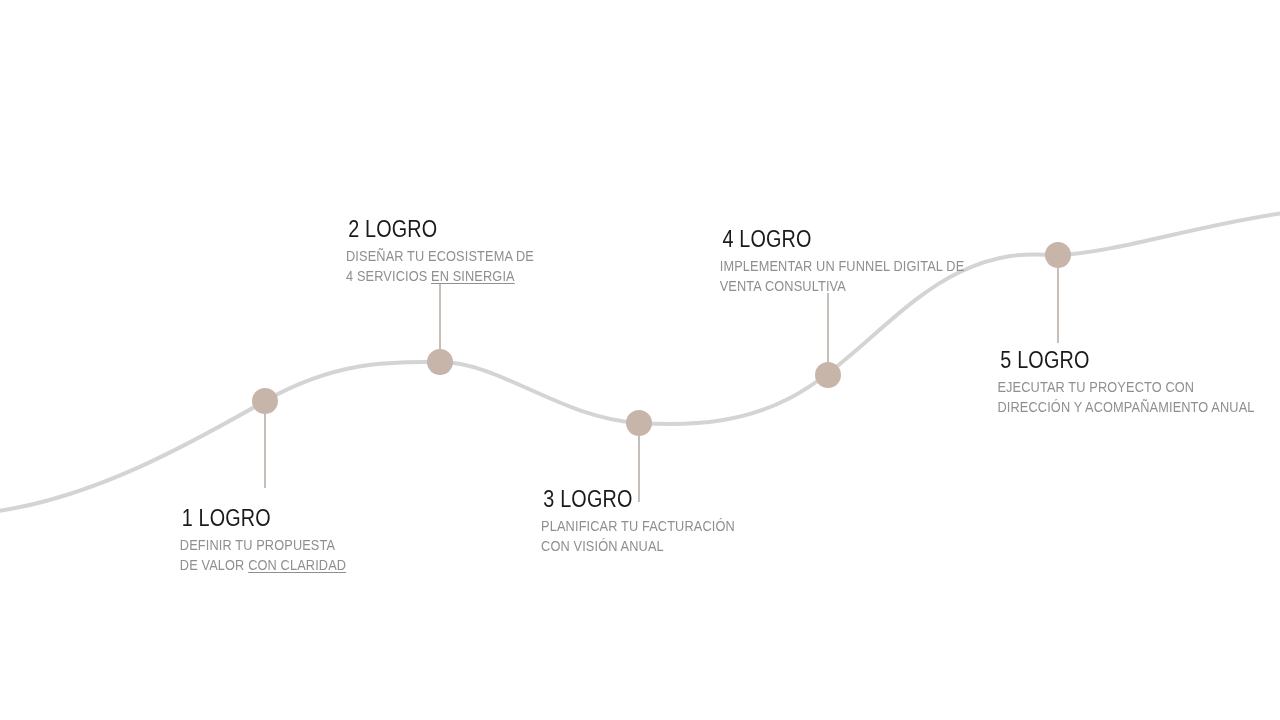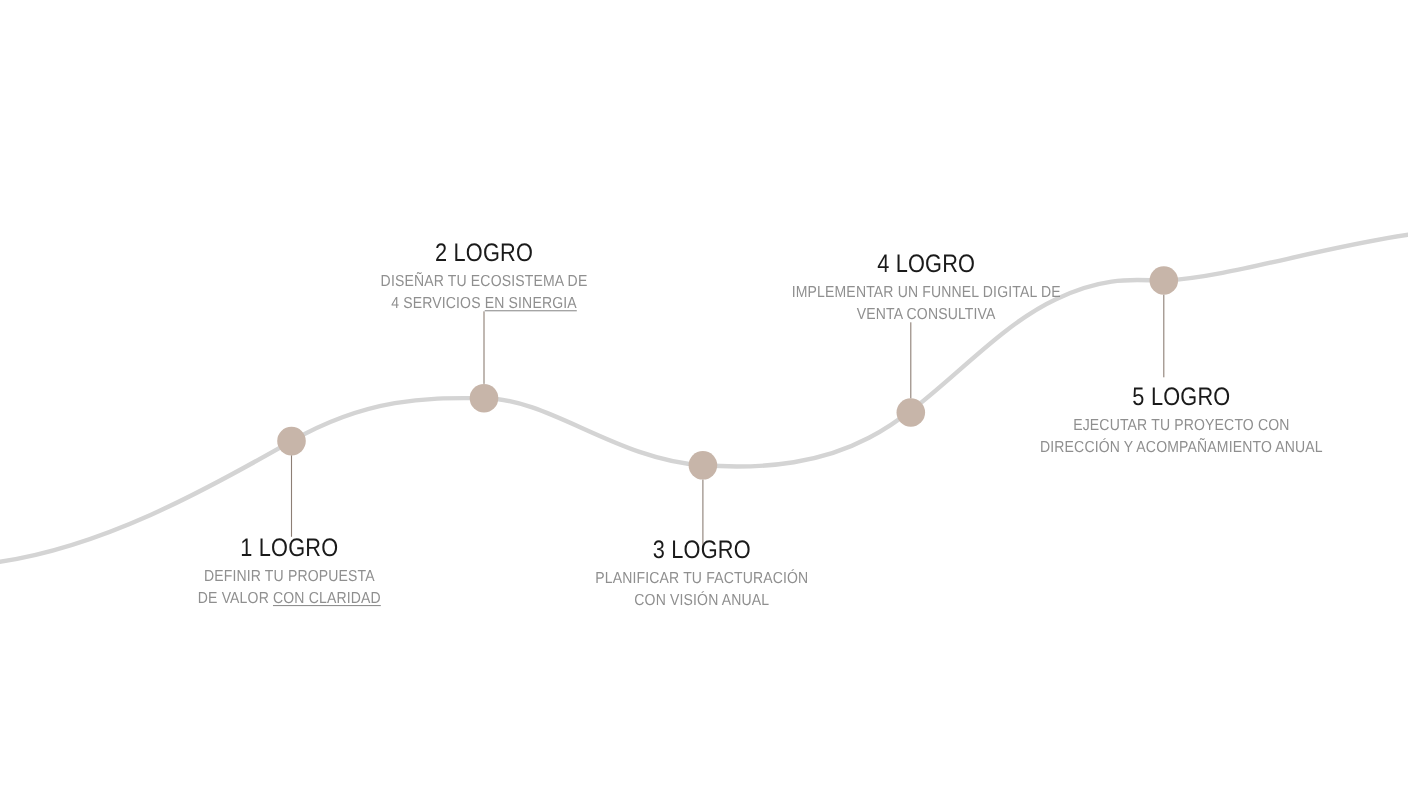--- a/index.html
+++ b/index.html
@@ -33,21 +33,21 @@
     transform: translate(-50%, -50%);
   }
   .stem {
     position: absolute;
     width: 1px;
     background: #8d7f75;
     transform: translateX(-50%);
   }
   .label {
     position: absolute;
-    text-align: center;
+    text-align: left;
     transform: translateX(-50%);
     white-space: nowrap;
     line-height: 1.0;
   }
   .label .title {
     display: block;
     font-family: "Liberation Sans Narrow", "Liberation Sans", sans-serif;
     font-size: 23px;
     font-weight: 400;
     color: #1a1a1a;
@@ -75,21 +75,21 @@
 
 <div id="stage">
 
   <svg id="curve-layer" viewBox="0 0 1280 720" preserveAspectRatio="none" aria-hidden="true">
     <path id="curve-path" fill="none" stroke="#d4d4d4" stroke-width="4" stroke-linecap="round" d="M -10 512 C 90 500 190 444 265 401 C 340 358 400 362 440 362 C 500 362 560 418 639 423 C 700 427 748 420 790 398 C 850 367 900 300 960 272 C 1010 248 1040 256 1059 255 C 1120 252 1200 224 1290 212"></path>
   </svg>
 
   <div id="nodes">
       <div class="node" style="left: 265px; top: 401px; background: rgb(199, 181, 169);"></div>
       <div class="stem" style="left: 265px; top: 414px; height: 74px; background: rgb(141, 127, 117);"></div>
-      <div class="label" style="left: 263px; top: 486px;">
+      <div class="label" style="left: 263px; top: 507px;">
         <span class="title" style="color: rgb(26, 26, 26);">1 LOGRO</span>
         <span class="sub" style="color: rgb(143, 143, 143);">DEFINIR TU PROPUESTA</span>
         <span class="sub" style="color: rgb(143, 143, 143);">DE VALOR <span class="u">CON CLARIDAD</span></span>
       </div>
       <div class="node" style="left: 440px; top: 362px; background: rgb(199, 181, 169);"></div>
       <div class="stem" style="left: 440px; top: 283px; height: 66px; background: rgb(141, 127, 117);"></div>
       <div class="label" style="left: 440px; top: 218px;">
         <span class="title" style="color: rgb(26, 26, 26);">2 LOGRO</span>
         <span class="sub" style="color: rgb(143, 143, 143);">DISEÑAR TU ECOSISTEMA DE</span>
         <span class="sub" style="color: rgb(143, 143, 143);">4 SERVICIOS <span class="u">EN SINERGIA</span></span>
@@ -103,20 +103,20 @@
       </div>
       <div class="node" style="left: 828px; top: 375px; background: rgb(199, 181, 169);"></div>
       <div class="stem" style="left: 828px; top: 293px; height: 69px; background: rgb(141, 127, 117);"></div>
       <div class="label" style="left: 842px; top: 228px;">
         <span class="title" style="color: rgb(26, 26, 26);">4 LOGRO</span>
         <span class="sub" style="color: rgb(143, 143, 143);">IMPLEMENTAR UN FUNNEL DIGITAL DE</span>
         <span class="sub" style="color: rgb(143, 143, 143);">VENTA CONSULTIVA</span>
       </div>
       <div class="node" style="left: 1058px; top: 255px; background: rgb(199, 181, 169);"></div>
       <div class="stem" style="left: 1058px; top: 268px; height: 75px; background: rgb(141, 127, 117);"></div>
-      <div class="label" style="left: 1074px; top: 349px;">
+      <div class="label" style="left: 1126px; top: 349px;">
         <span class="title" style="color: rgb(26, 26, 26);">5 LOGRO</span>
         <span class="sub" style="color: rgb(143, 143, 143);">EJECUTAR TU PROYECTO CON</span>
         <span class="sub" style="color: rgb(143, 143, 143);">DIRECCIÓN Y ACOMPAÑAMIENTO ANUAL</span>
       </div>
     </div>
 
 </div>
 
 </body></html>

